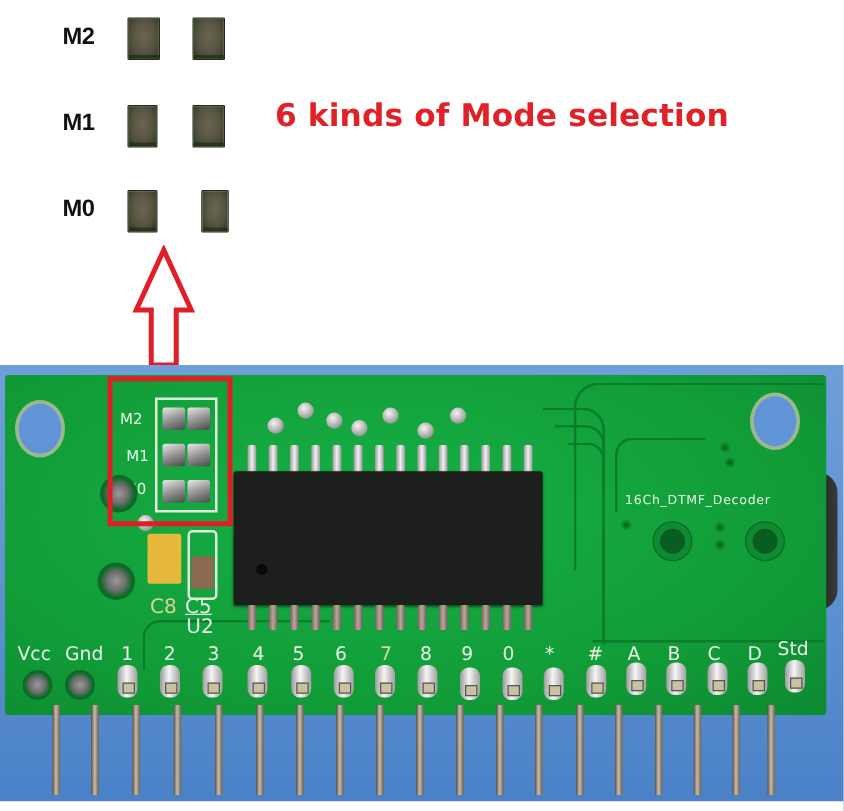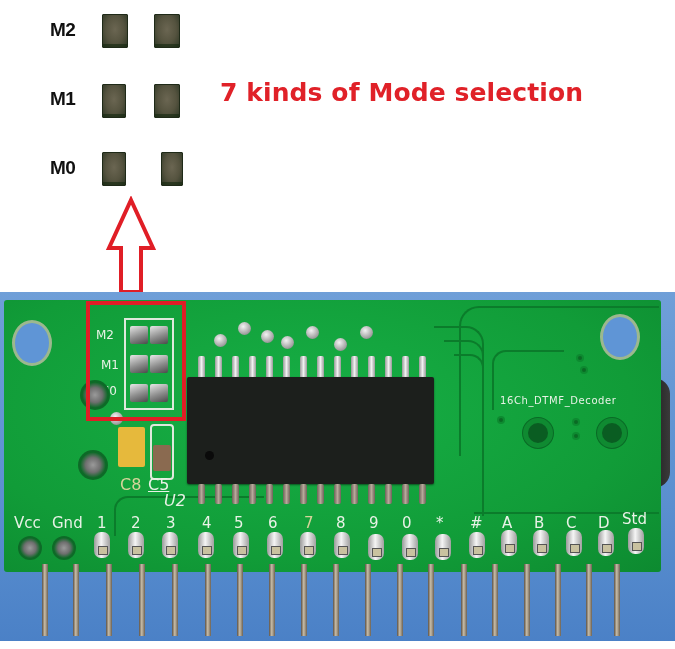--- a/index.html
+++ b/index.html
@@ -95,21 +95,21 @@
     <span class="jd-label" style="top:4px;">M1</span>
     <div class="jd-pad" style="left:102px; top:0; width:24px;"></div>
     <div class="jd-pad" style="left:154px; top:0;"></div>
   </div>
   <div class="jd-row" style="top:152px;">
     <span class="jd-label" style="top:5px;">M0</span>
     <div class="jd-pad" style="left:102px; top:0; width:24px;"></div>
     <div class="jd-pad" style="left:161px; top:0; width:22px;"></div>
   </div>
 
-  <div class="mode-caption">7 kinds of Mode selection</div>
+  <div class="mode-caption">6 kinds of Mode selection</div>
 </div>
 
 <svg class="up-arrow" viewBox="0 0 52 98">
   <polygon points="26,4 48,52 36,52 36,96 16,96 16,52 4,52" fill="#ffffff" stroke="#e01e26" stroke-width="4" stroke-linejoin="miter"></polygon>
 </svg>
 
 <div class="photo">
   <div class="jack"></div>
 
   <div class="pcb">
@@ -148,21 +148,21 @@
 
     <div class="big-pad" style="left:76px; top:80px;"></div>
     <div class="big-pad" style="left:74px; top:150px;"></div>
     <div class="via" style="left:106px; top:112px;"></div>
 
     <div class="cap-tant"></div>
     <div class="cap-outline"></div>
     <div class="cap-cer"></div>
     <span class="silk silk-yellow" style="left:116px; top:175px; font-size:16px;">C8</span>
     <span class="silk" style="left:144px; top:175px; font-size:16px;text-decoration:underline;">C5</span>
-    <span class="silk" style="left:160px; top:191px; font-size:16px;font-style:italic;">U2</span>
+    <span class="silk" style="left:145px; top:191px; font-size:16px;">U2</span>
 
     <div class="via" style="left:210px; top:34px;"></div>
     <div class="via" style="left:234px; top:22px;"></div>
     <div class="via" style="left:257px; top:30px;"></div>
     <div class="via" style="left:277px; top:36px;"></div>
     <div class="via" style="left:302px; top:26px;"></div>
     <div class="via" style="left:330px; top:38px;"></div>
     <div class="via" style="left:356px; top:26px;"></div>
 
     <div class="chip-pin-top" style="left:194px; top:56px;"></div>

